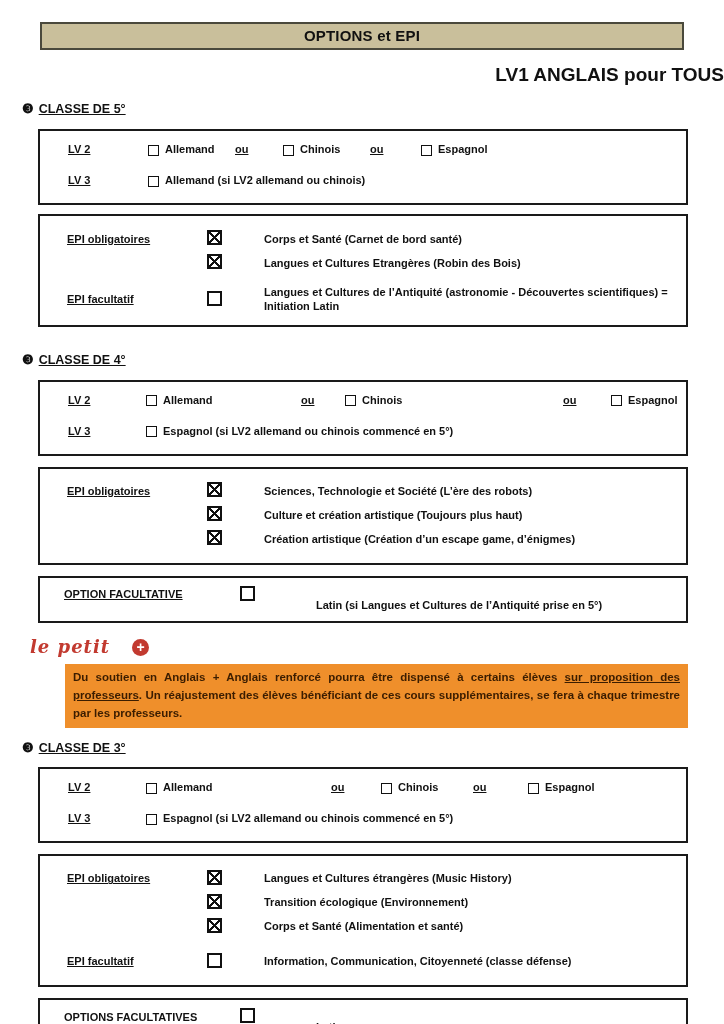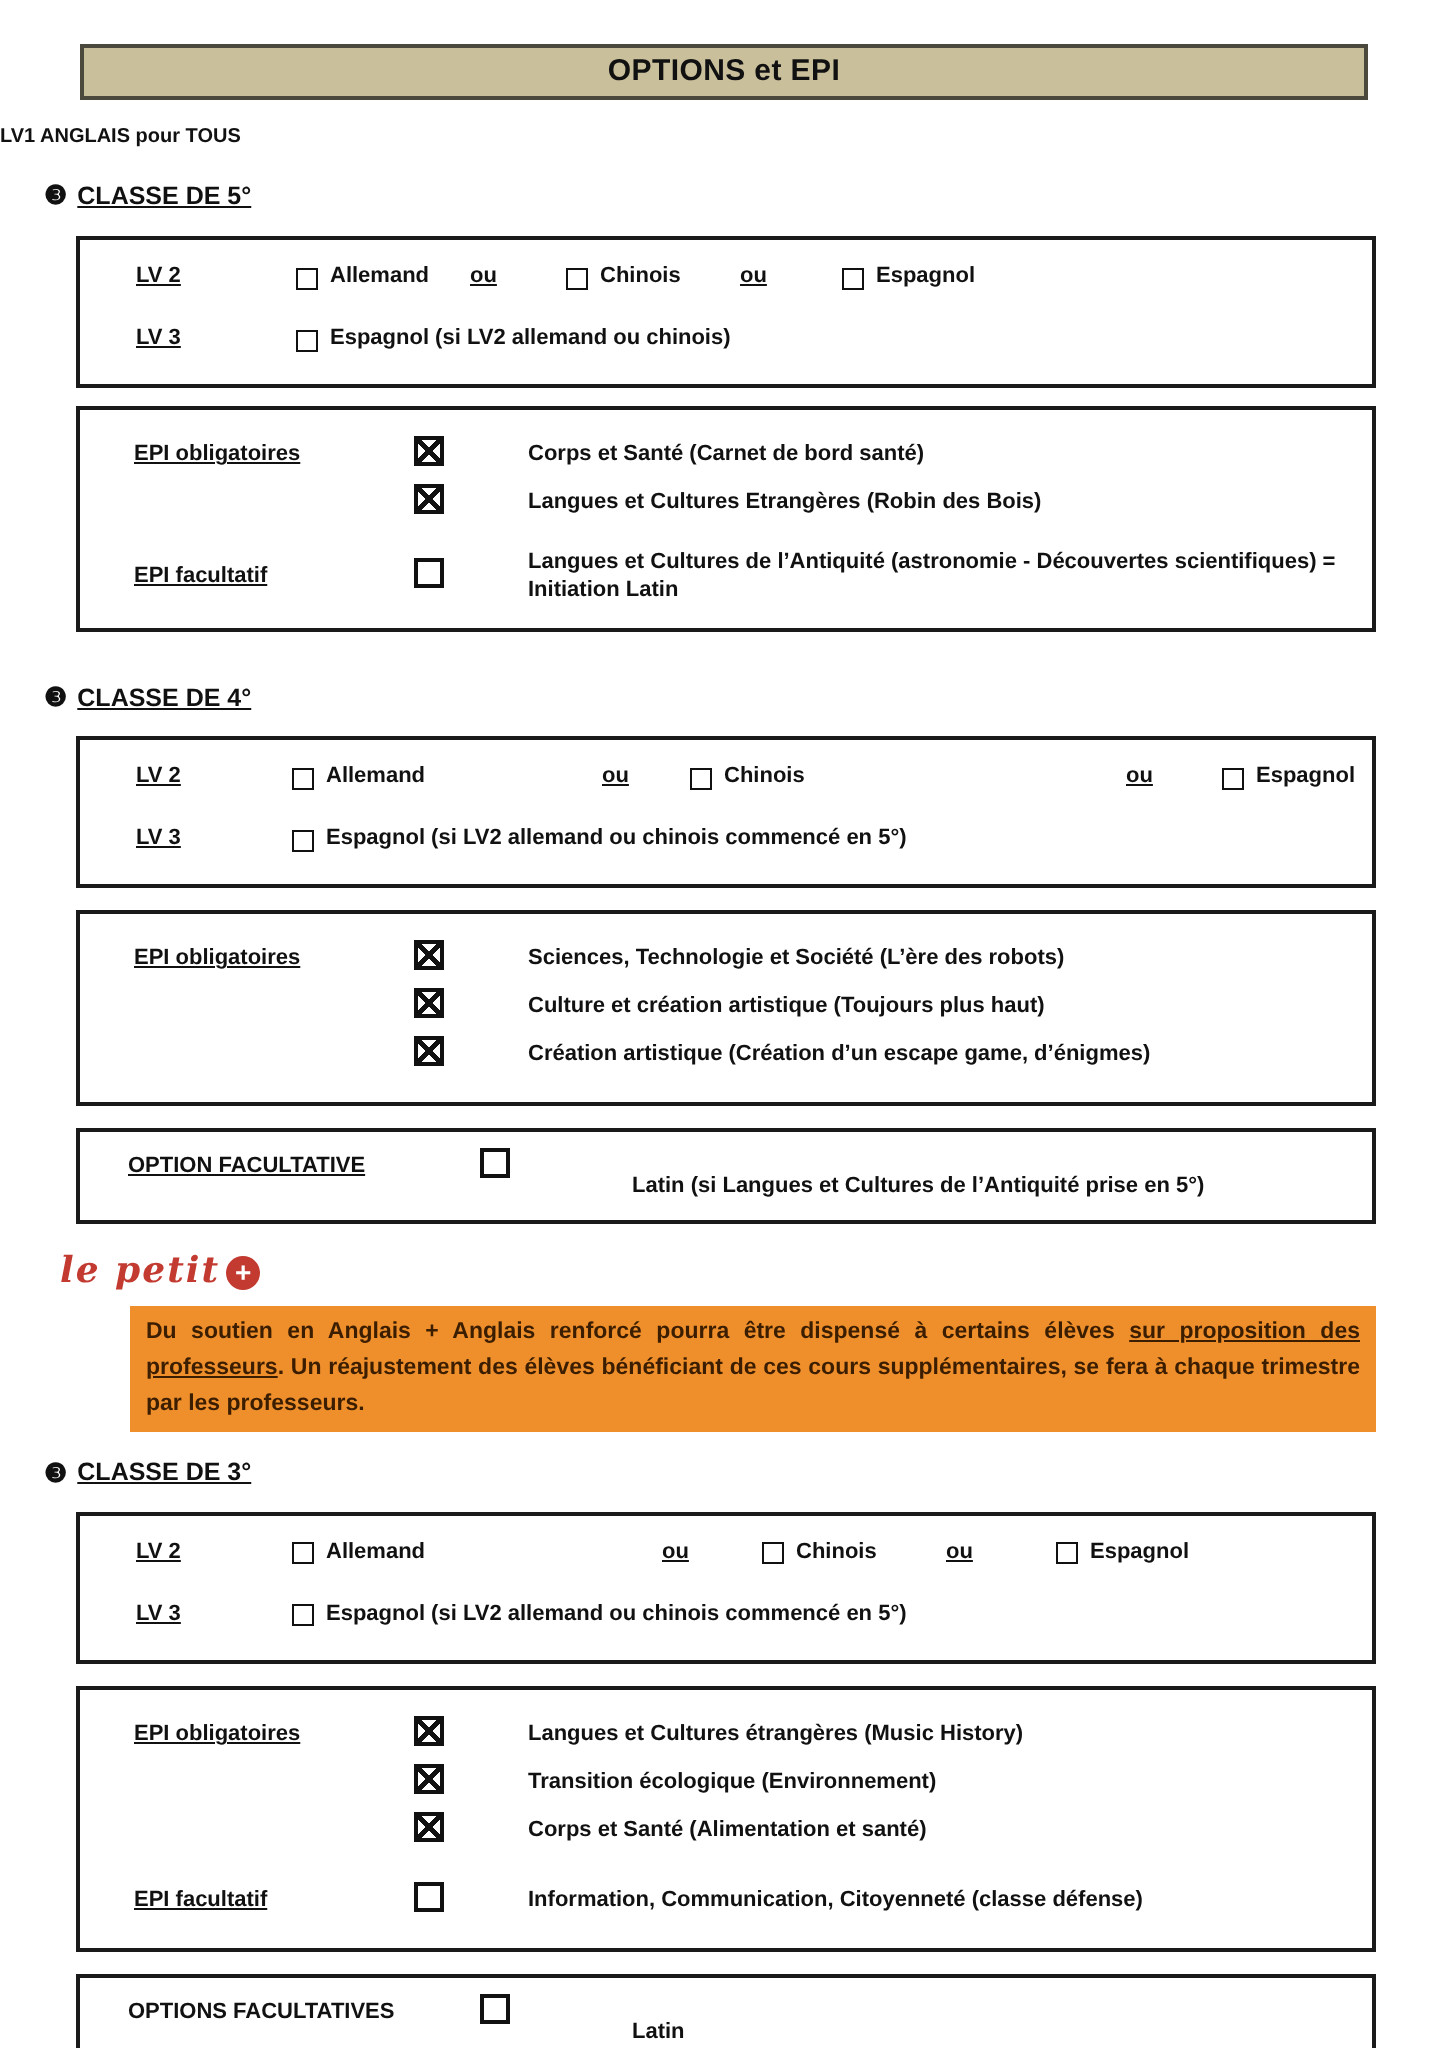--- a/index.html
+++ b/index.html
@@ -20,21 +20,21 @@
     padding-top:22px;overflow:hidden;
   }
   
   .banner{
     margin:0 40px;height:28px;
     background:var(--banner-bg);
     border:2px solid var(--banner-border);
     display:flex;align-items:center;justify-content:center;
     font-size:15px;letter-spacing:.2px;
   }
-  .subtitle{margin-top:13px;text-align:left;font-size:10px;}
+  .subtitle{margin-top:13px;text-align:right;font-size:19px;}
   
   .classe-heading{
     margin:15px 0 0 22px;font-size:12.5px;
     display:flex;align-items:center;gap:5px;
   }
   .classe-heading .arrow{font-size:13px;line-height:1;text-decoration:none;transform:translateY(-1px);}
   .classe-heading .heading-text{text-decoration:underline;}
   
   .box{
     margin:11px 36px 0 38px;
@@ -68,21 +68,21 @@
   .epirow .epilabel{text-decoration:underline;}
   .epirow.fac{margin-top:11px;}
   .epitext{padding-left:23px;}
   
   .optbox{padding:0 10px 9px 24px;}
   .optrow{display:grid;grid-template-columns:176px 40px 1fr;align-items:center;min-height:25px;}
   .optrow .optlabel{text-decoration:underline;}
   .optrow.nolabel-underline .optlabel{text-decoration:none;}
   .optrow .opttext{padding-left:36px;margin-top:21px;}
   
-  .plus-block{margin:11px 0 0 30px;display:flex;align-items:center;gap:3px;height:26px;}
+  .plus-block{margin:11px 0 0 30px;display:flex;align-items:center;gap:22px;height:26px;}
   .logo-text{
     font-family:"DejaVu Serif",serif;font-style:italic;font-weight:700;
     color:var(--logo-red);font-size:18px;letter-spacing:1px;
   }
   .logo-plus-circle{
     width:17px;height:17px;border-radius:50%;
     background:var(--logo-red);color:#fff;
     display:inline-flex;align-items:center;justify-content:center;
     font-size:14px;font-weight:700;line-height:1;padding-bottom:1px;
   }
@@ -128,21 +128,21 @@
     <span class="ou p-ou2">ou</span>
     <span class="opt p-e">
         <span class="cb cb-sm"></span>
         <span>Espagnol</span>
       </span>
   </div>
   <div class="lvrow s5">
     <span class="lvlabel">LV 3</span>
     <span class="opt p-a">
         <span class="cb cb-sm"></span>
-        <span>Espagnol (si LV2 allemand ou chinois)</span>
+        <span>Allemand (si LV2 allemand ou chinois)</span>
       </span>
   </div>
 </div>
 
 <div class="box epibox mt-epi5">
   <div class="epirow">
     <span class="epilabel">EPI obligatoires</span>
     <span><span class="cb cb-lg checked"></span></span>
     <span class="epitext">Corps et Santé (Carnet de bord santé)</span>
   </div>

